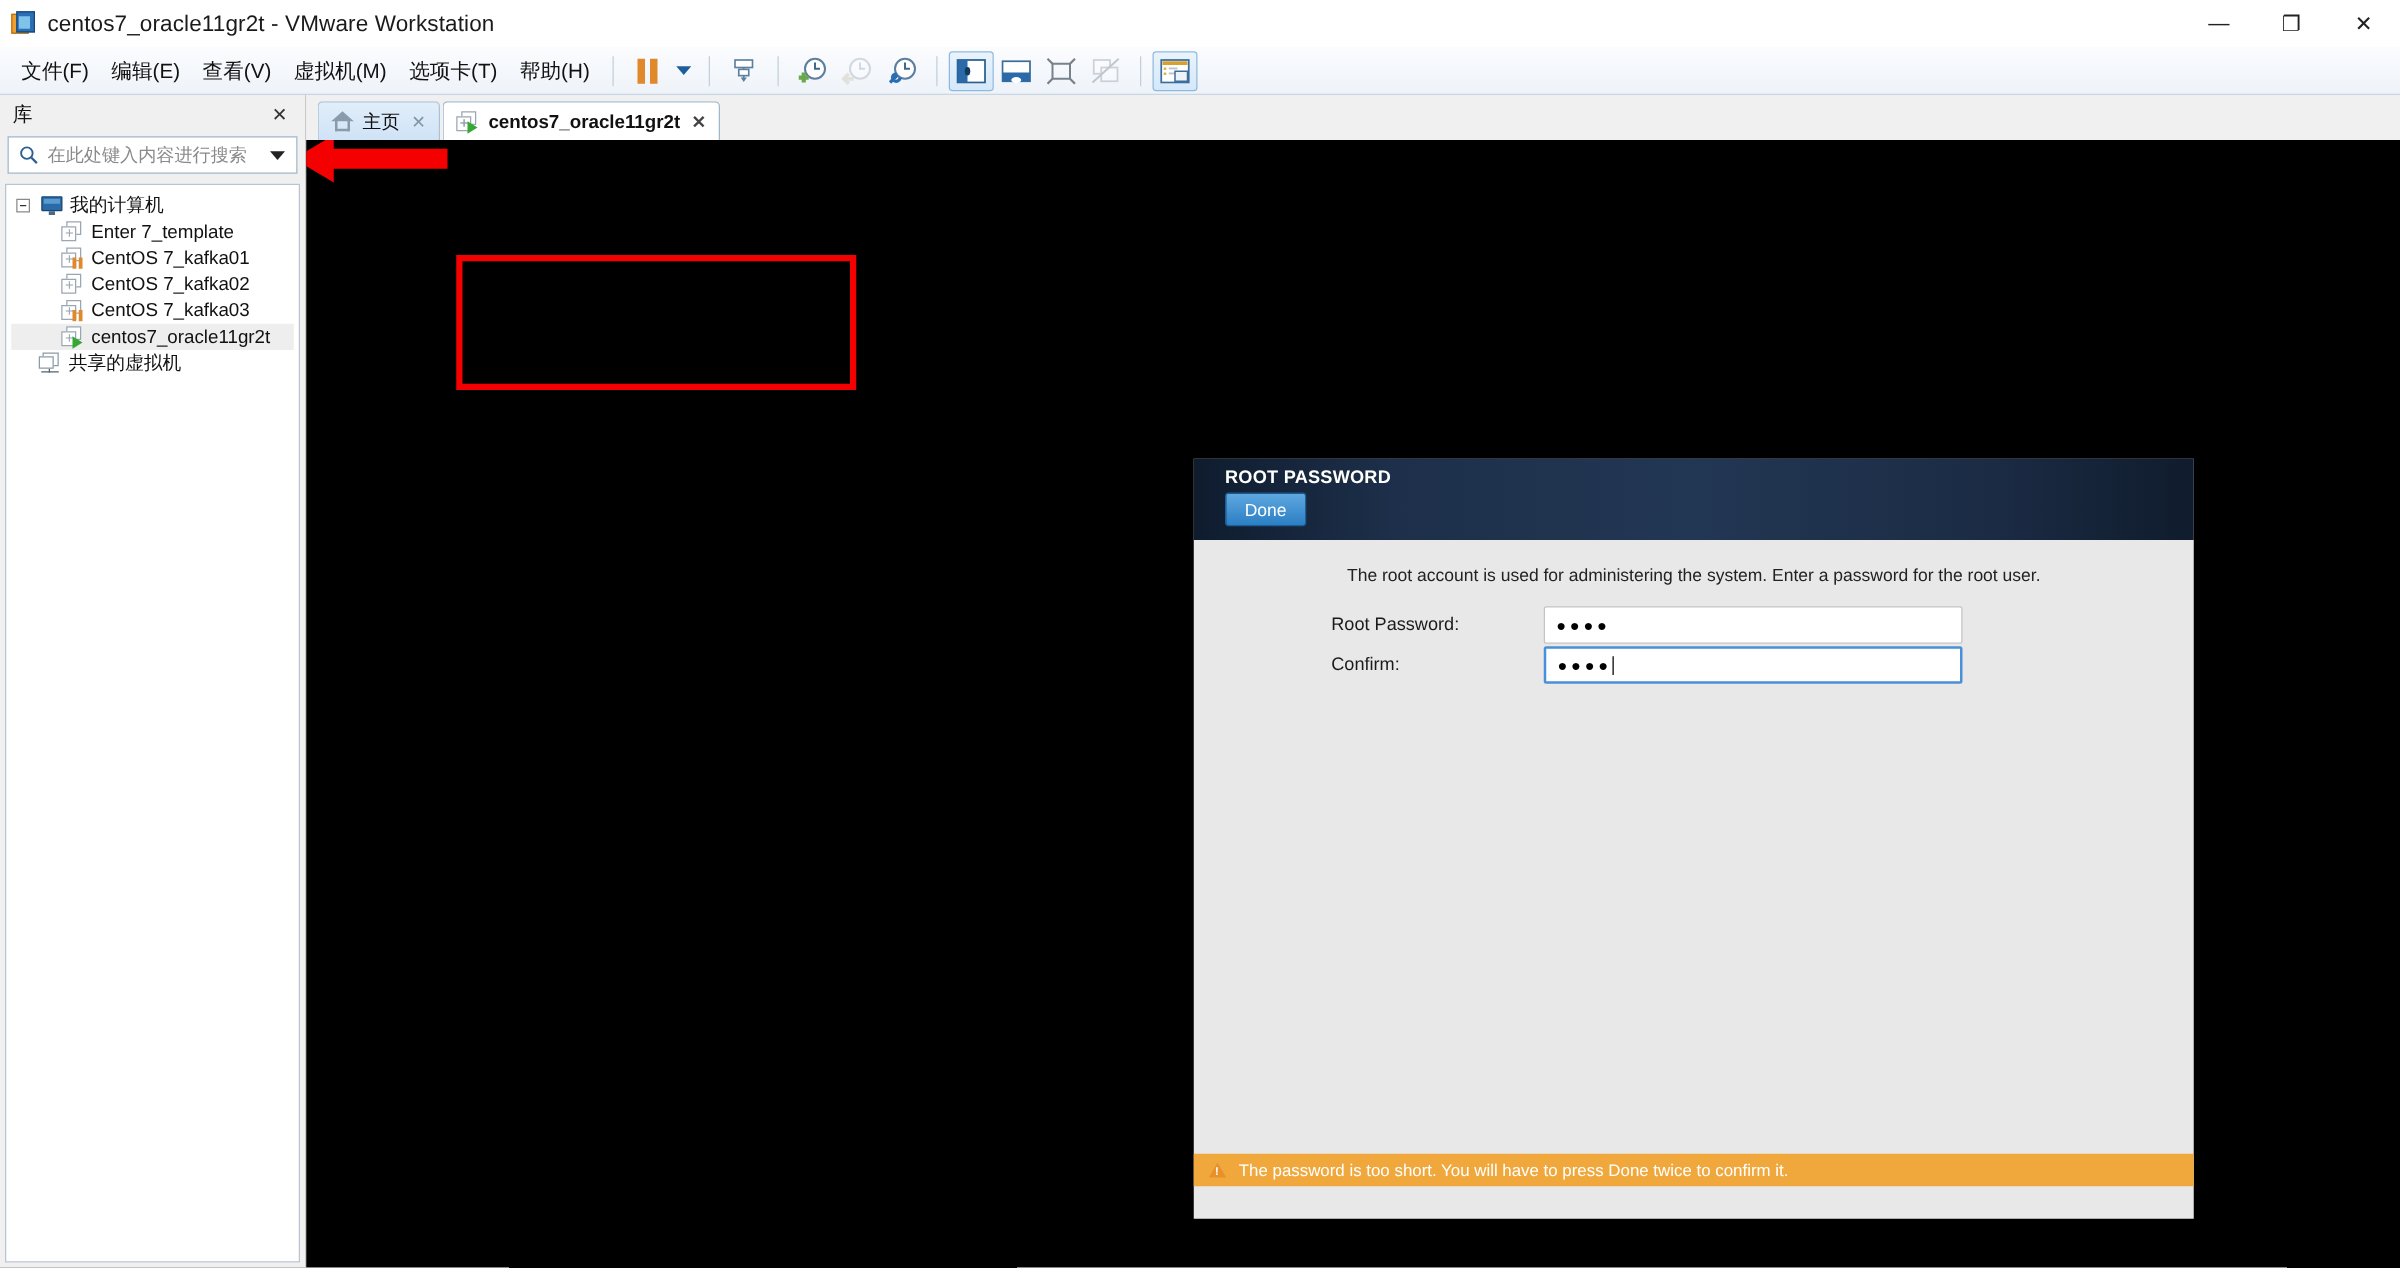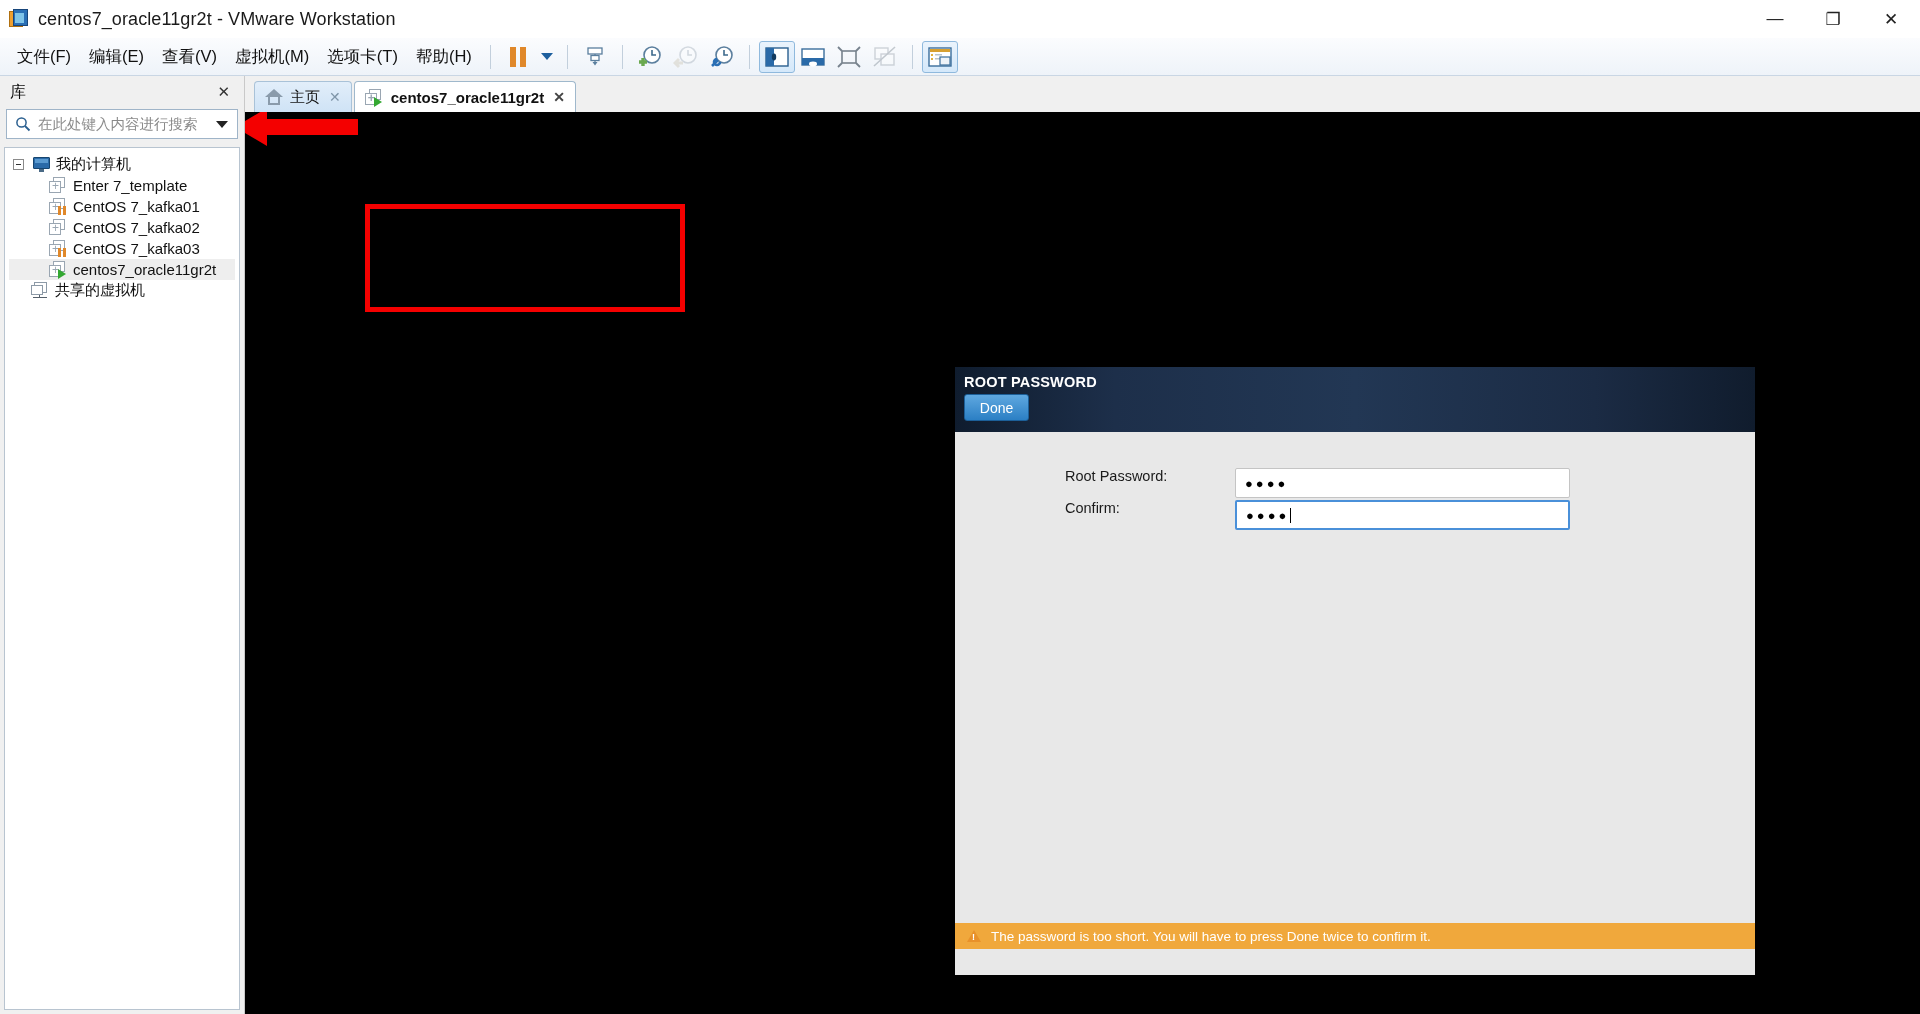--- a/index.html
+++ b/index.html
@@ -180,21 +180,21 @@
   .anaconda {
     position: absolute;
     left: 710px; top: 255px;
     width: 800px; height: 608px;
     background: #e8e8e8;
   }
   .ana-header {
     height: 65px;
     background: linear-gradient(90deg,#0f1c2e 0%, #1d2f4a 20%, #223754 50%, #1b2b44 80%, #101c2d 100%);
     position: relative;
-    padding: 7px 6px 0 6px;
+    padding: 7px 6px 0 22px;
   }
   .ana-title {
     font-size: 14.5px; color: #fff; font-weight: bold;
     letter-spacing: 0.2px;
     margin-left: 3px;
   }
   .btn-done {
     margin-top: 4px; margin-left: 3px;
     width: 65px; height: 27px;
     background: linear-gradient(#5fa8e0,#2b7fc4);
@@ -231,21 +231,21 @@
   }
 
   .ana-body { position: relative; height: 517px; padding: 20px 0 0 0; }
   .ana-desc {
     font-size: 14px; color: #222;
     text-align: center;
     margin: 0 auto;
     width: 100%;
   }
   .form-wrap { margin-top: 16px; padding-left: 110px; }
-  .form-row { display: flex; height: 32px; margin-bottom: 0; }
+  .form-row { display: flex; align-items: center; height: 32px; margin-bottom: 0; }
   .form-label { width: 170px; font-size: 14.5px; color: #1a1a1a; }
   .pw-input {
     width: 335px; height: 30px;
     background: #fff; border: 1px solid #c4c4c4; border-radius: 2px;
     display: flex; align-items: center;
     padding-left: 9px;
     font-size: 13px; letter-spacing: 3px; color: #000;
   }
   .pw-input.focused { border: 2px solid #4a90d9; }
   .caret { display:inline-block; width:1px; height:15px; background:#000; margin-left:1px; vertical-align:middle; }
@@ -509,20 +509,21 @@
 
       <div class="anaconda">
 
         <div class="ana-header">
           <div class="ana-title">ROOT PASSWORD</div>
           <div class="btn-done">Done</div>
 
         </div>
 
         <div class="ana-body">
+          <div class="ana-desc">The root account is used for administering the system.  Enter a password for the root user.</div>
 
           <div class="form-wrap">
             <div class="form-row">
               <div class="form-label">Root Password:</div>
               <div class="pw-input">
                 <span>●●●●</span>
               </div>
             </div>
 
 

